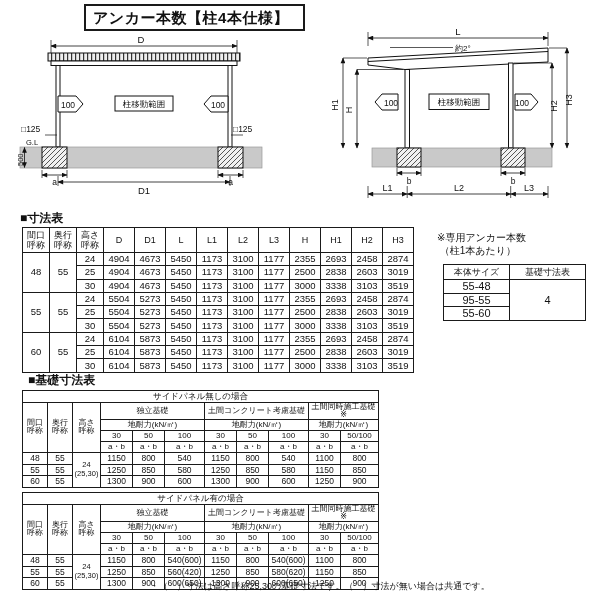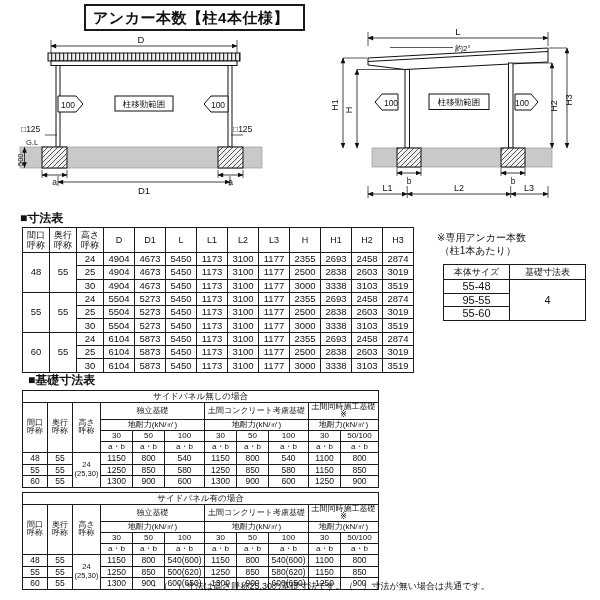--- a/index.html
+++ b/index.html
@@ -533,21 +533,21 @@
           <td class="dr">800</td>
           <td class="dr">540(600)</td>
           <td class="dr">1100</td>
           <td class="dr">800</td>
         </tr>
         <tr>
           <td class="dr">55</td>
           <td class="dr">55</td>
           <td class="dr">1250</td>
           <td class="dr">850</td>
-          <td class="dr">500(620)</td>
+          <td class="dr">560(420)</td>
           <td class="dr">1250</td>
           <td class="dr">850</td>
           <td class="dr">580(620)</td>
           <td class="dr">1150</td>
           <td class="dr">850</td>
         </tr>
         <tr>
           <td class="dr">60</td>
           <td class="dr">55</td>
           <td class="dr">1300</td>

